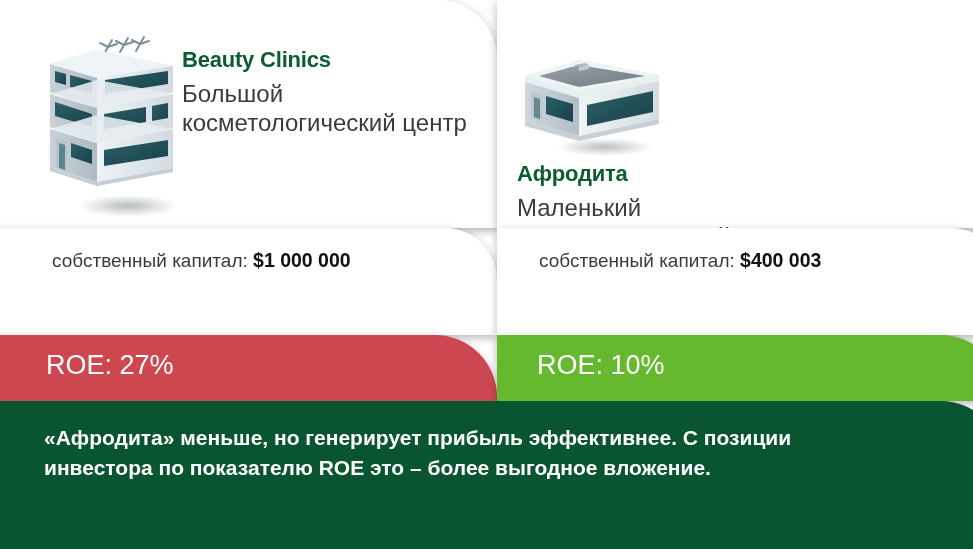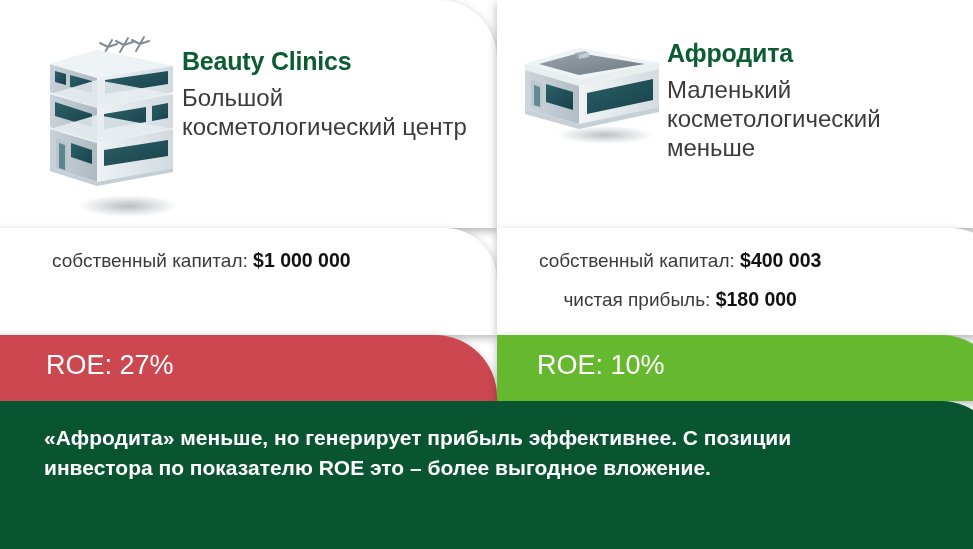--- a/index.html
+++ b/index.html
@@ -38,36 +38,36 @@
     border-radius: 0 0 0 0;
   }
 
   
   .company-inner {
     position: absolute;
     display: flex;
     align-items: flex-start;
   }
   .company-inner-left  { left: 72px;  top: 30px; }
-  .company-inner-right { left: 20px;  top: 36px; }
+  .company-inner-right { left: 20px;  top: 48px; flex-direction: column; }
 
   .building-wrap {
     flex: 0 0 auto;
     position: relative;
   }
   .bld-big   { width: 140px; height: 190px; }
   .bld-small { width: 150px; height: 110px; }
 
   .company-text {
     padding-top: 18px;
   }
   .company-text-right { padding-top: 4px; }
 
   .company-name {
-    font-size: 25px;
+    font-size: 22px;
     font-weight: bold;
     color: #0C5C32;
     letter-spacing: -0.2px;
     line-height: 1.1;
     margin: 0 0 7px 0;
     white-space: nowrap;
   }
   .company-desc {
     font-size: 24px;
     font-weight: normal;
@@ -311,24 +311,20 @@
       </div>
     </div>
   </div>
 
   <div class="metrics-box metrics-right">
     <div class="metrics-inner metrics-inner-right">
       <div class="metric-line">
         <span>собственный капитал:</span>
         <span class="metric-value">$400 003</span>
       </div>
-      <div class="metric-line">
-        <span>чистая прибыль:</span>
-        <span class="metric-value">$180 000</span>
-      </div>
     </div>
   </div>
 
   <div class="roe-bar roe-left">
     <div class="roe-label roe-label-left">ROE: 27%</div>
   </div>
 
   <div class="roe-bar roe-right">
     <div class="roe-label roe-label-right">ROE: 10%</div>
   </div>

